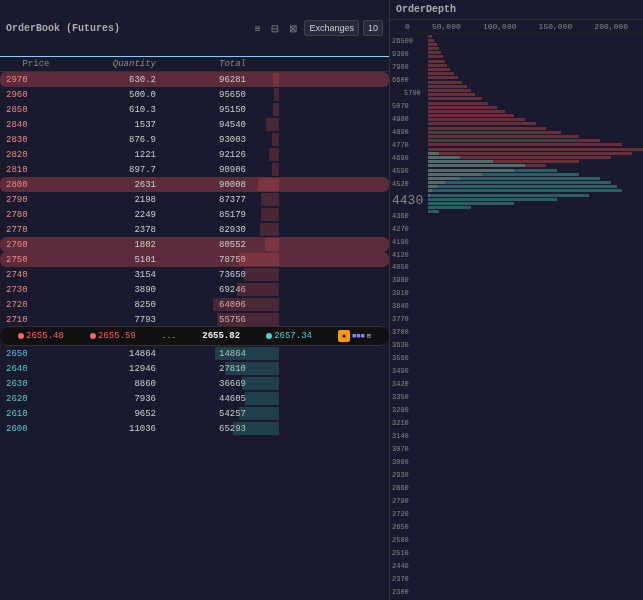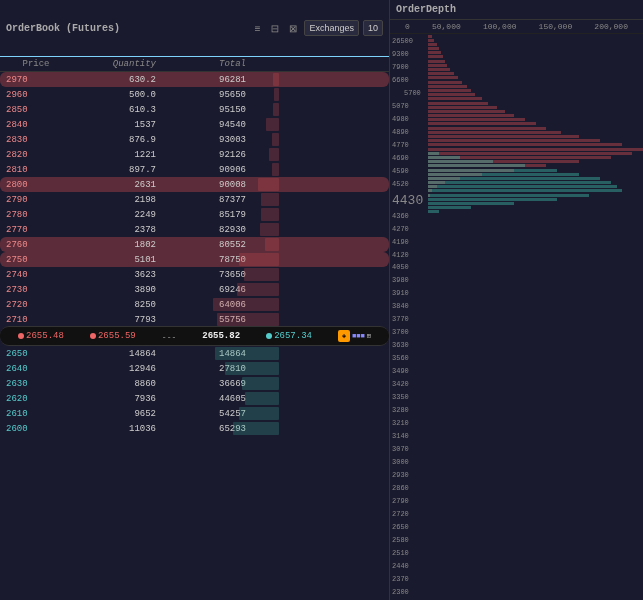--- a/index.html
+++ b/index.html
@@ -322,21 +322,21 @@
       </div>
       <div class="ob-row ask highlight-ask">
         <div class="bar-bg" style="width: 40px;"></div>
         <span class="price">2750</span>
         <span class="qty">5101</span>
         <span class="total">78750</span>
       </div>
       <div class="ob-row ask">
         <div class="bar-bg" style="width: 35.2px;"></div>
         <span class="price">2740</span>
-        <span class="qty">3623</span>
+        <span class="qty">3154</span>
         <span class="total">73650</span>
       </div>
       <div class="ob-row ask">
         <div class="bar-bg" style="width: 41.6px;"></div>
         <span class="price">2730</span>
         <span class="qty">3890</span>
         <span class="total">69246</span>
       </div>
       <div class="ob-row ask">
         <div class="bar-bg" style="width: 65.6px;"></div>

